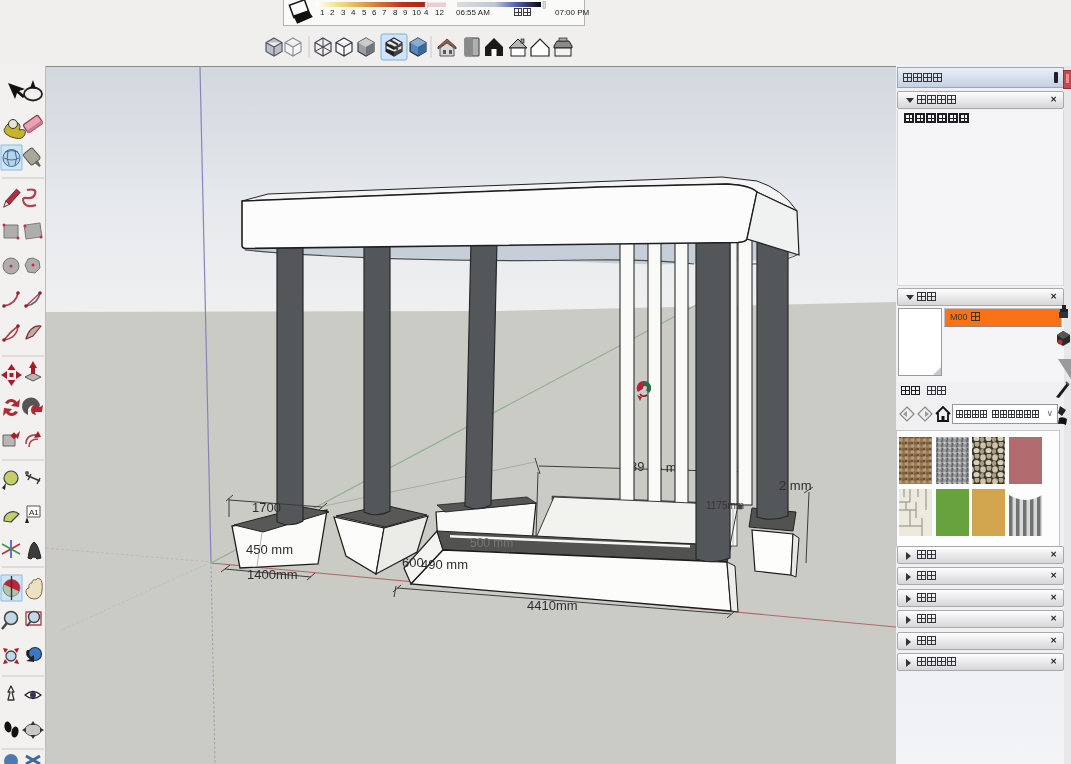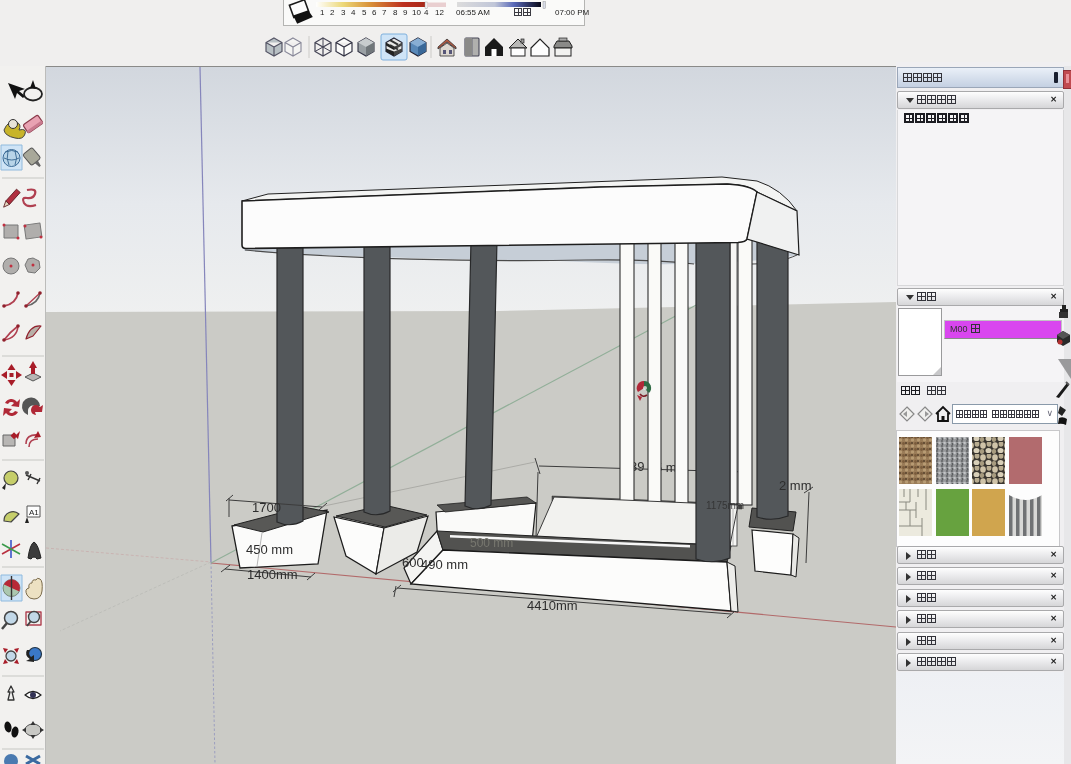--- a/index.html
+++ b/index.html
@@ -419,21 +419,21 @@
 
 <div class="abs" style="left:897px;top:306px;width:167px;height:76px;background:#f5f4f6;"></div>
 <div class="bar" style="top:288px;">
     <span class="tri" style="border-left:4px solid transparent;border-right:4px solid transparent;border-top:5px solid #333;border-bottom:none;top:6px;"></span>
     <span class="ttl"><span class="zh zh9"></span><span class="zh zh9"></span></span>
     <span class="x">✕</span>
   </div>
 <div class="abs" style="left:898px;top:308px;width:42px;height:66px;background:#fff;border:1px solid #9a9a9c;">
   <span class="abs" style="right:0;bottom:0;width:0;height:0;border-left:8px solid transparent;border-bottom:8px solid #c8c8ca;"></span>
 </div>
-<div class="abs" style="left:944px;top:320px;width:116px;height:17px;background:#d946ef;border:1px solid #c2c2c4;border-bottom:1px solid #8a8a8c;">
+<div class="abs" style="left:944px;top:308px;width:116px;height:17px;background:#f97316;border:1px solid #c2c2c4;border-bottom:1px solid #8a8a8c;">
   <span class="abs" style="left:5px;top:3px;font-size:9px;color:#333;">M00 <span class="zh zh9" style="margin-left:1px"></span></span>
 </div>
 <svg class="abs" style="left:1056px;top:303px" width="15" height="80" viewBox="0 0 15 80">
   <path d="M6,2 l4,0 l0,4 l2,0 l0,3 l-8,0 l0,-3 l2,0 Z" fill="#222"></path>
   <rect x="3" y="9" width="9" height="6" fill="#333"></rect>
   <g transform="translate(7,36)">
       <path d="M-6,-4 L0,-8 L7,-4 L7,3 L0,7 L-6,3Z" fill="#2a2a2a"></path>
       <path d="M-6,-4 L0,0 L7,-4 L0,-8Z" fill="#555"></path>
       <circle cx="-3" cy="3" r="2.5" fill="#b03030"></circle>
     </g>

